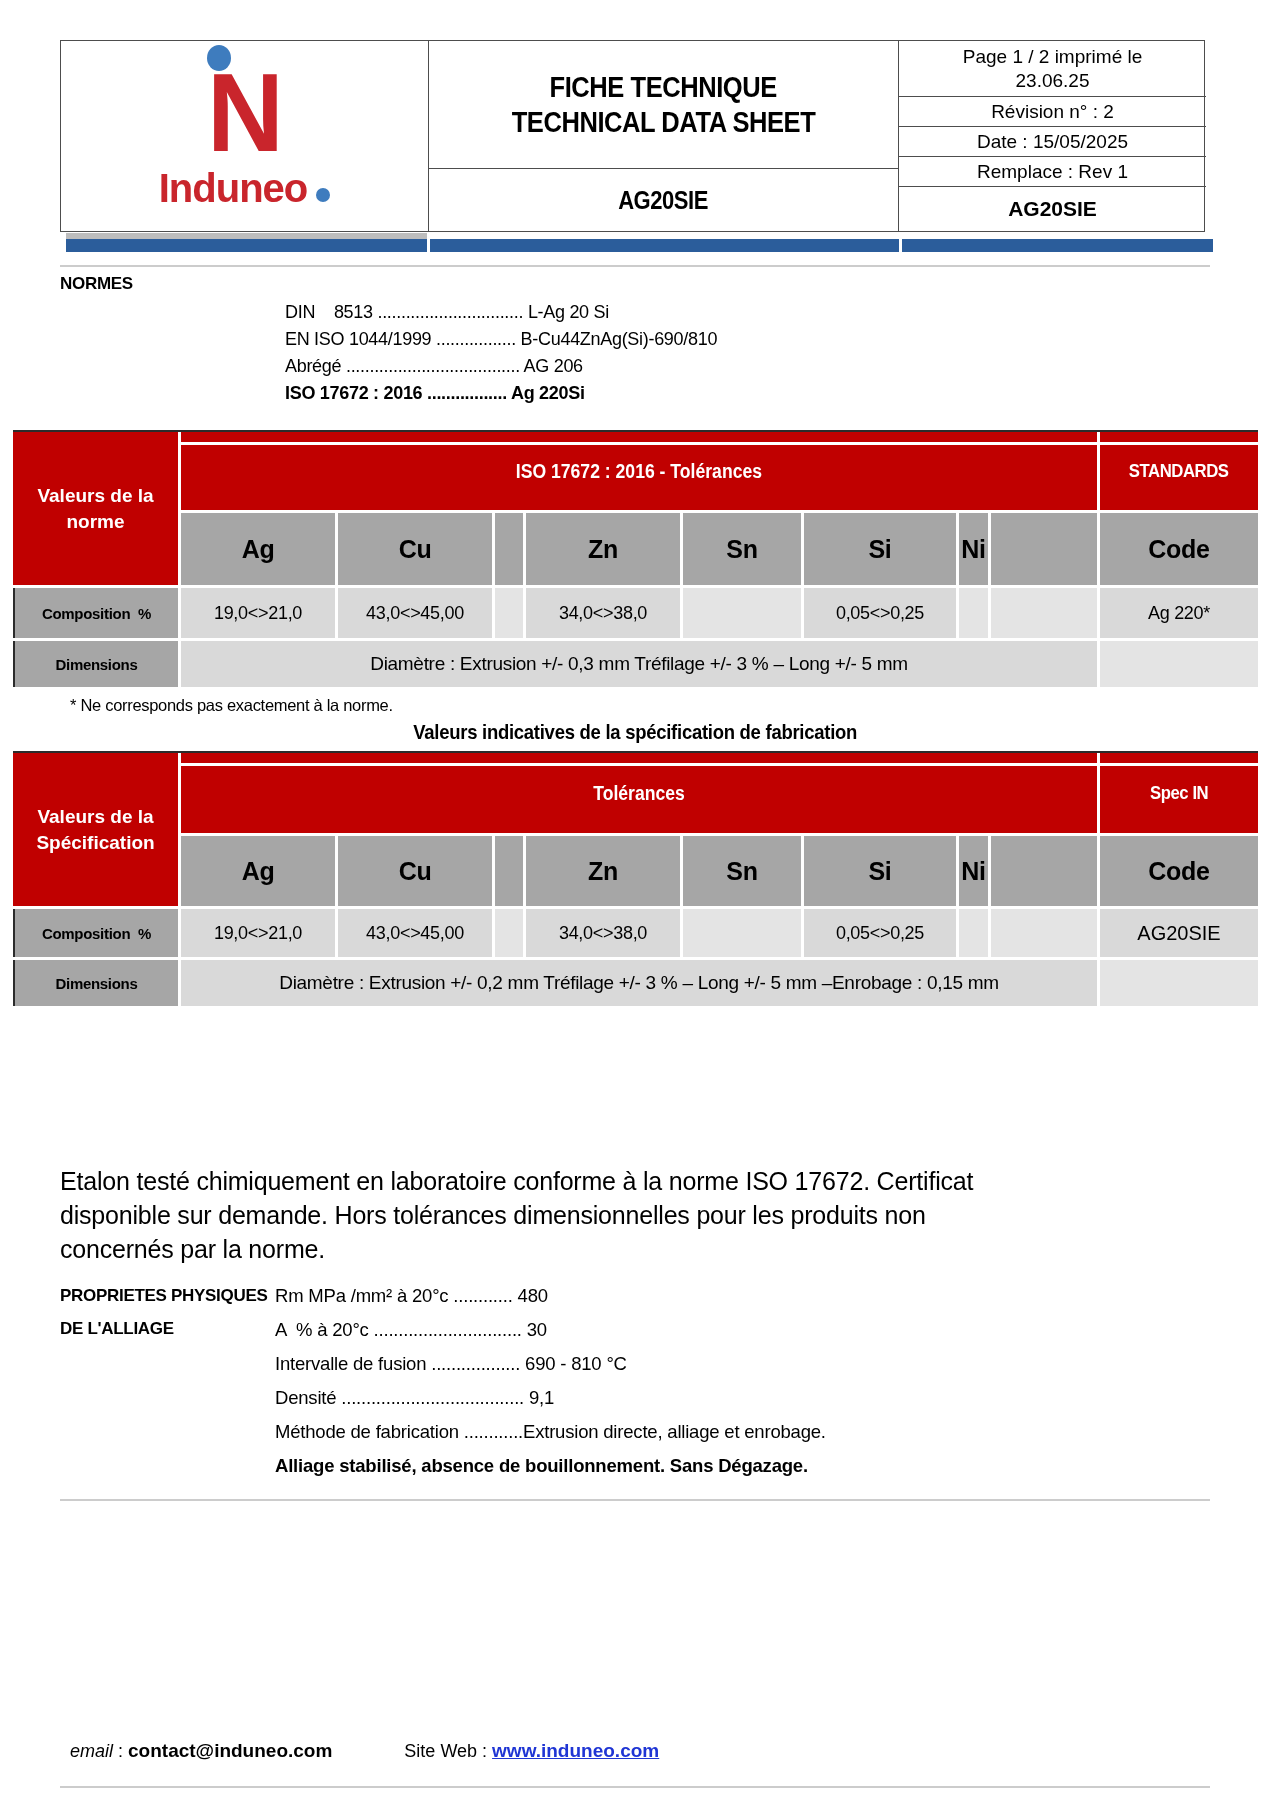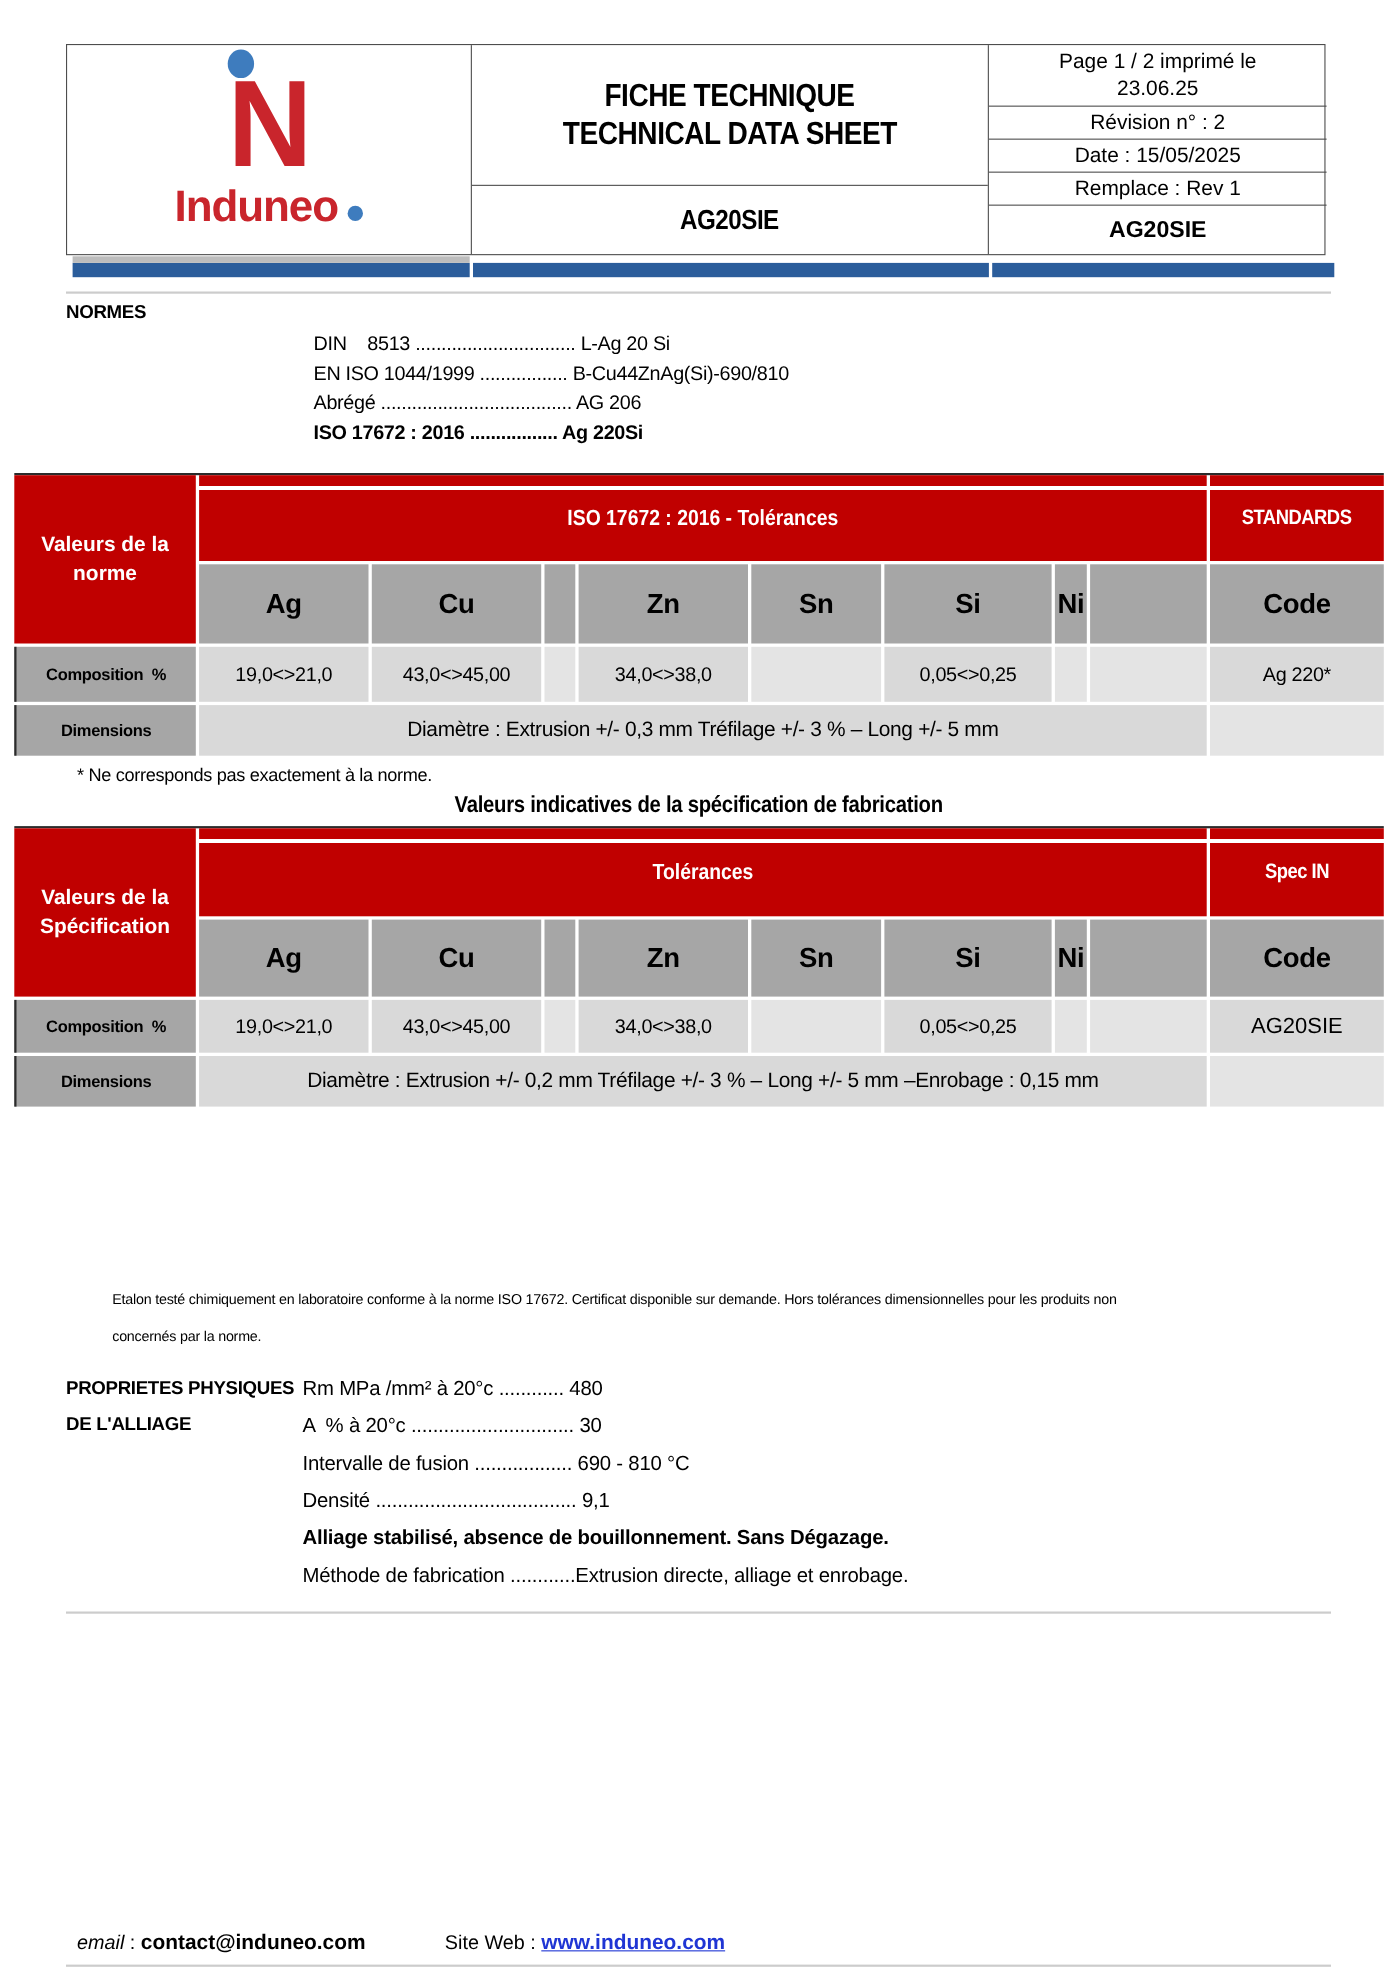--- a/index.html
+++ b/index.html
@@ -85,29 +85,29 @@
   .span210 { grid-column:2/10; }
   .elhead { font-size:25px; letter-spacing:-0.3px; }
   .lbl { font-size:15px; letter-spacing:-0.3px; border-left:2px solid #2b2b2b; }
   .val { font-size:18px; letter-spacing:-0.3px; }
   .dimtxt { font-size:19px; letter-spacing:-0.3px; }
   .code2 { font-size:20px; }
 
   .footnote { margin-top:9px; margin-left:10px; font-size:16.5px; letter-spacing:-0.3px; }
 
   
-  .para { margin-top:158px; font-size:13px; line-height:34px; width:945px; letter-spacing:-0.2px;margin-left:42px; }
+  .para { margin-top:158px; font-size:25px; line-height:34px; width:945px; letter-spacing:-0.2px; }
   .props { display:flex; margin-top:13px; }
   .props-label { width:215px; font-size:17px; font-weight:bold; line-height:33px; letter-spacing:-0.3px; }
   .props-lines { flex:1; font-size:18.5px; line-height:34px; letter-spacing:-0.2px; }
   .props-lines .b { font-weight:bold; }
   .hr-gray2 { width:1150px; height:2px; background:#CCCCCC; margin-top:16px; }
 
   
-  .footer { position:absolute; left:70px; bottom:18px; font-size:18px; display:flex; align-items:baseline; }
+  .footer { position:absolute; left:70px; bottom:34px; font-size:18px; display:flex; align-items:baseline; }
   .email-label { font-style:italic; }
   .email-value { font-weight:bold; font-size:19px; }
   .web-block { margin-left:72px; }
   .web-link { color:#1F35D4; font-weight:bold; font-size:19px; text-decoration:underline; }
   .hr-bottom { position:absolute; left:60px; bottom:8px; width:1150px; height:2px; background:#CCCCCC; }
 </style>
 </head>
 <body>
 
 <div class="page">
@@ -244,22 +244,22 @@
   <div class="props">
     <div class="props-label">
       <div>PROPRIETES PHYSIQUES</div>
       <div>DE L'ALLIAGE</div>
     </div>
     <div class="props-lines">
       <div class="pre">Rm MPa /mm² à 20°c ............ 480</div>
       <div class="pre">A  % à 20°c .............................. 30</div>
       <div class="pre">Intervalle de fusion .................. 690 - 810 °C</div>
       <div class="pre">Densité ..................................... 9,1</div>
+      <div class="pre">Méthode de fabrication ............Extrusion directe, alliage et enrobage.</div>
       <div class="pre b">Alliage stabilisé, absence de bouillonnement. Sans Dégazage.</div>
-      <div class="pre">Méthode de fabrication ............Extrusion directe, alliage et enrobage.</div>
     </div>
   </div>
 
   <div class="hr-gray2"></div>
 
   <div class="footer">
     <span class="email-label">email</span>
       <span class="pre"> : </span>
       <span class="email-value">contact@induneo.com</span>
     <span class="web-block">

